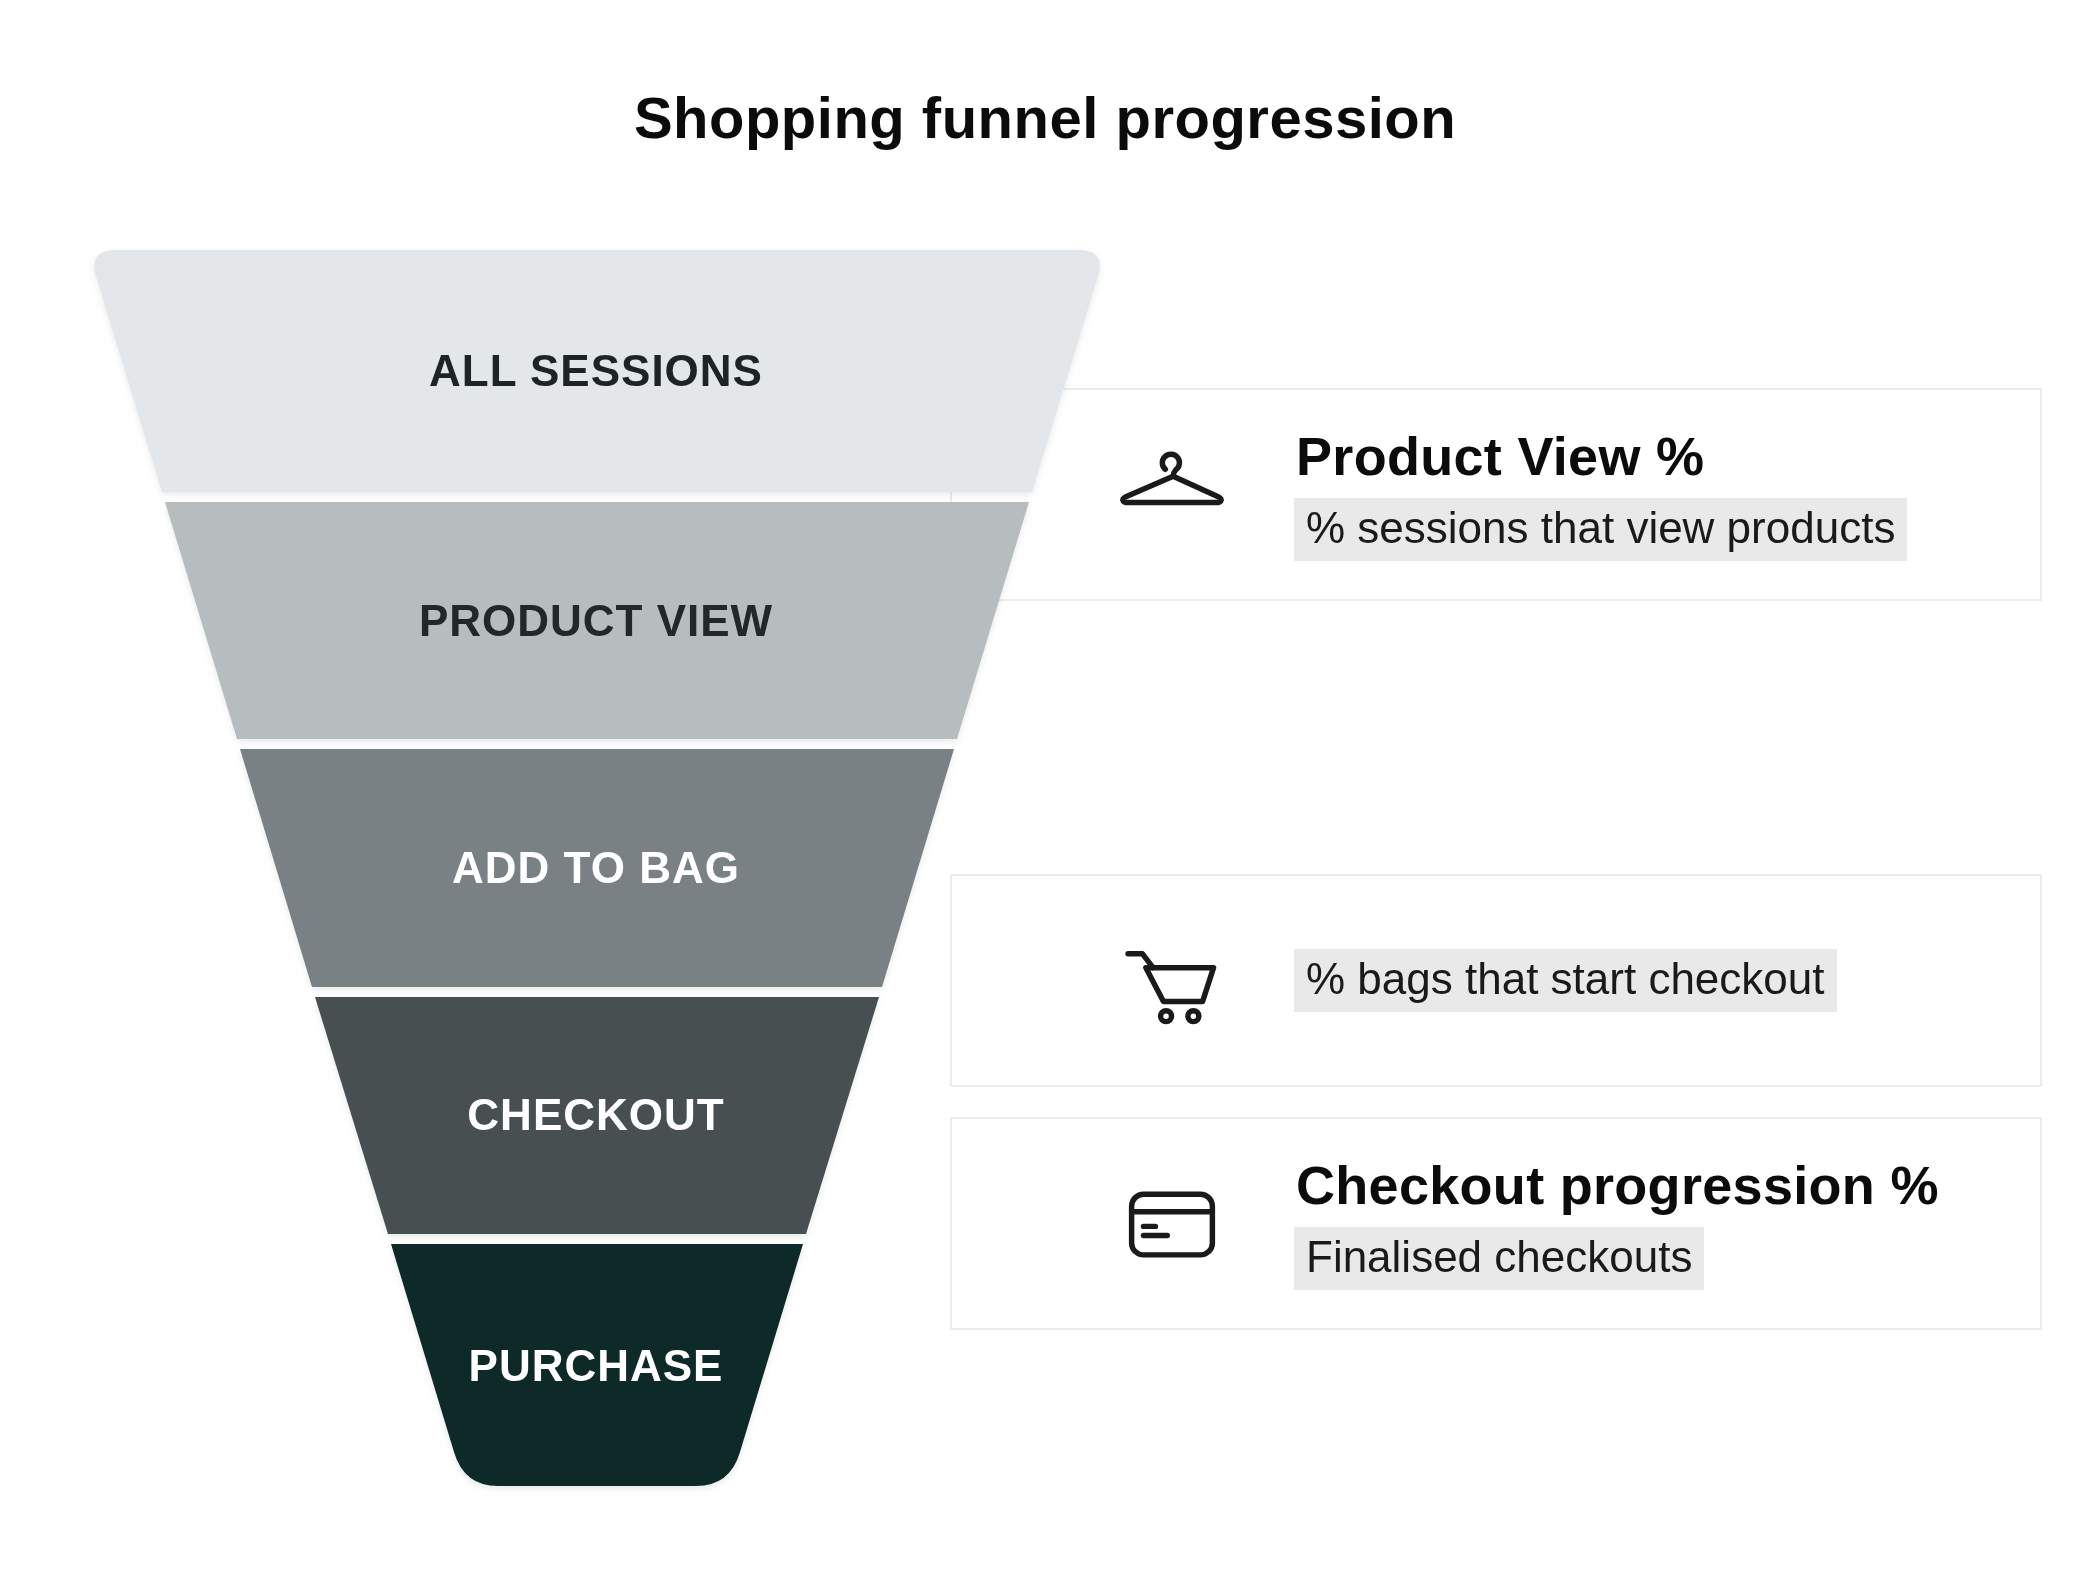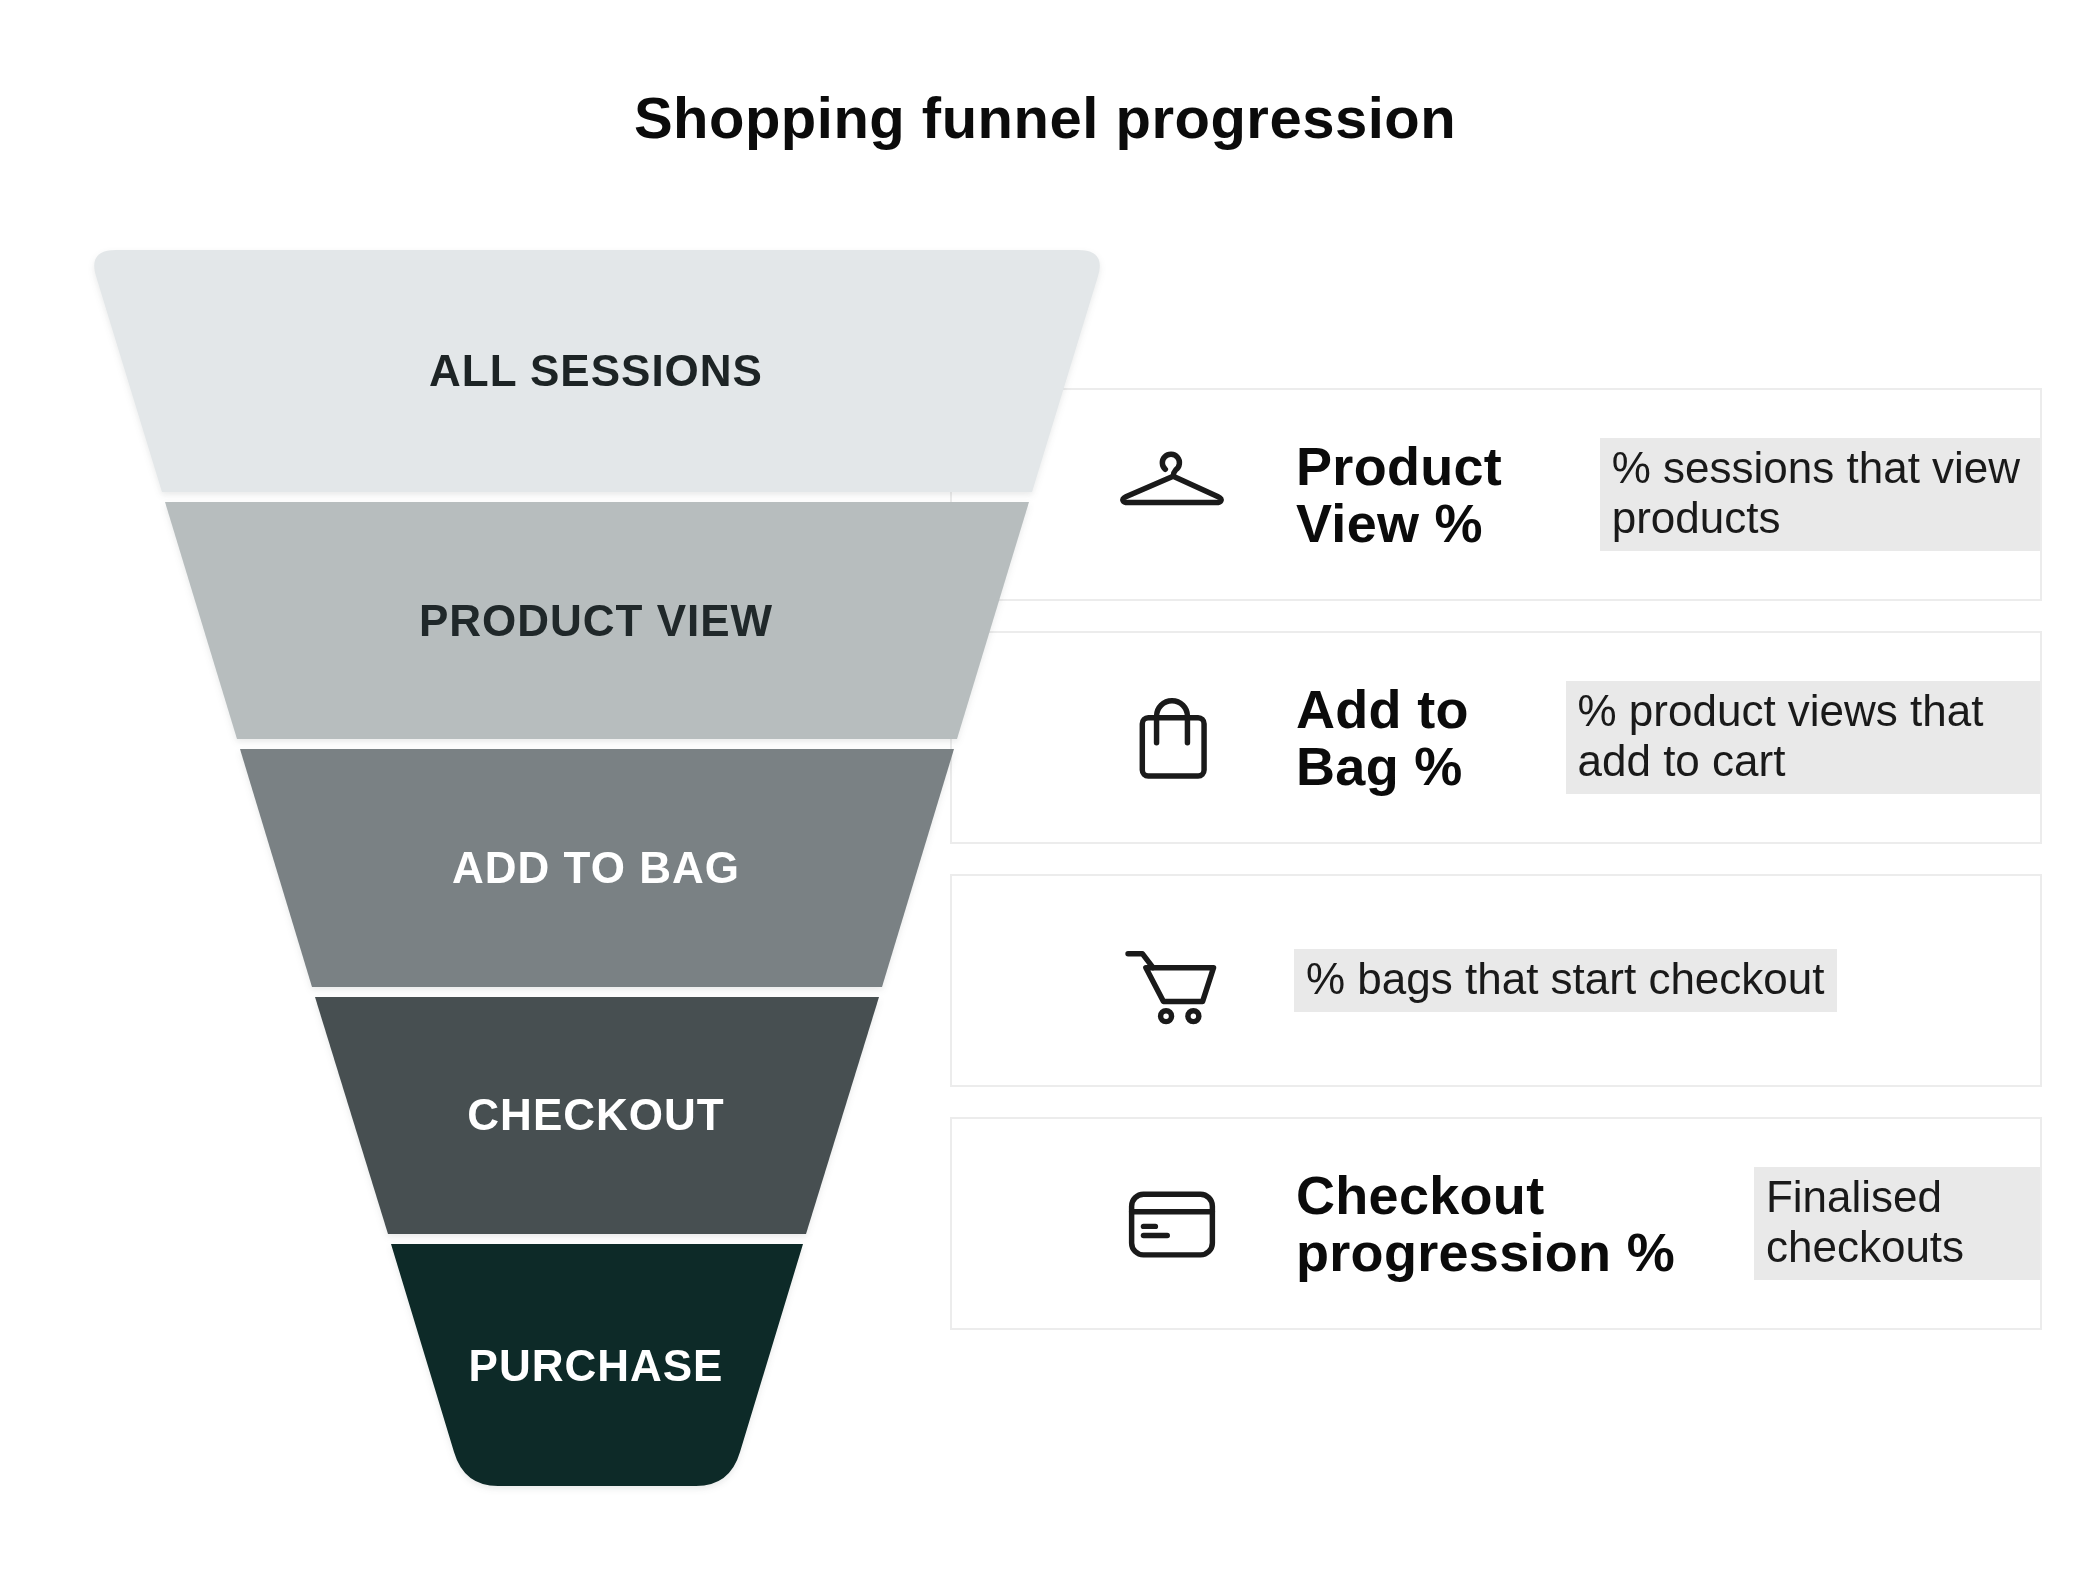--- a/index.html
+++ b/index.html
@@ -57,21 +57,21 @@
   .icon-wrap svg{
     width:114px;height:114px;
     fill:none;
     stroke-width:2.3;
     stroke-linecap:round;
     stroke-linejoin:round;
   }
   .card-text{
     margin-left:64px;
     display:flex;
-    flex-direction:row;
+    flex-direction:column;
     align-items:flex-start;
     gap:13px;
   }
   .card-title{
     font-size:54px;
     font-weight:bold;
     color:#0B0B0B;
     letter-spacing:0.3px;
     line-height:1.05;
   }
@@ -128,32 +128,20 @@
         <path d="M21.2 13.2 A3.6 3.6 0 1 1 25.6 13.4 C24.9 14.2 24.5 15 24.5 16.1"></path>
         <path d="M24.5 16.1 L43.2 24.6 Q45 25.5 44.6 26.4 Q44.2 27.2 42.6 27.2 L5.4 27.2 Q3.8 27.2 3.4 26.4 Q3 25.5 4.8 24.6 Z"></path>
       </svg>
     </div>
     <div class="card-text">
       <div class="card-title">Product View %</div>
       <div class="card-sub"><span class="hl">% sessions that view products</span></div>
     </div>
   </div>
 
-  <div class="card" style="top:631px">
-    <div class="icon-wrap">
-      <svg viewBox="0 0 48 48" stroke="#1A1A1A">
-        <rect x="11.5" y="15.5" width="26" height="24.5" rx="2.5"></rect>
-        <path d="M17.5 26 V14.8 A6.5 6.5 0 0 1 30.5 14.8 V26"></path>
-      </svg>
-    </div>
-    <div class="card-text">
-      <div class="card-title">Add to Bag %</div>
-      <div class="card-sub"><span class="hl">% product views that add to cart</span></div>
-    </div>
-  </div>
 
   <div class="card" style="top:874px">
     <div class="icon-wrap">
       <svg viewBox="0 0 48 48" stroke="#1A1A1A">
         <path d="M5.5 12.5 H11.5 L16 18.4"></path>
         <path d="M13 18.4 H41.5 L36.9 32.6 H20.4 Z"></path>
         <circle cx="21.5" cy="38.8" r="2.3"></circle>
         <circle cx="33" cy="38.8" r="2.3"></circle>
       </svg>
     </div>

